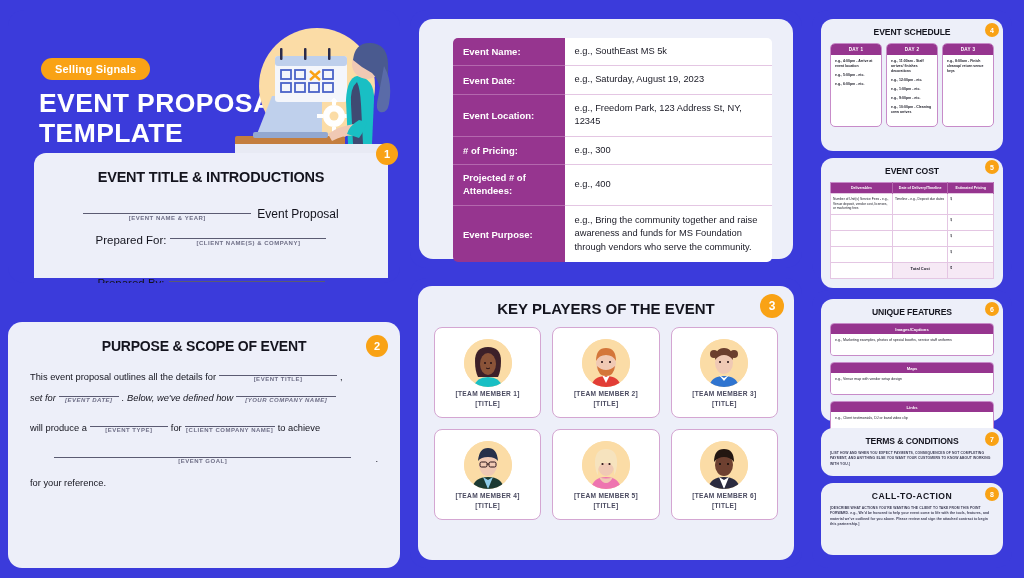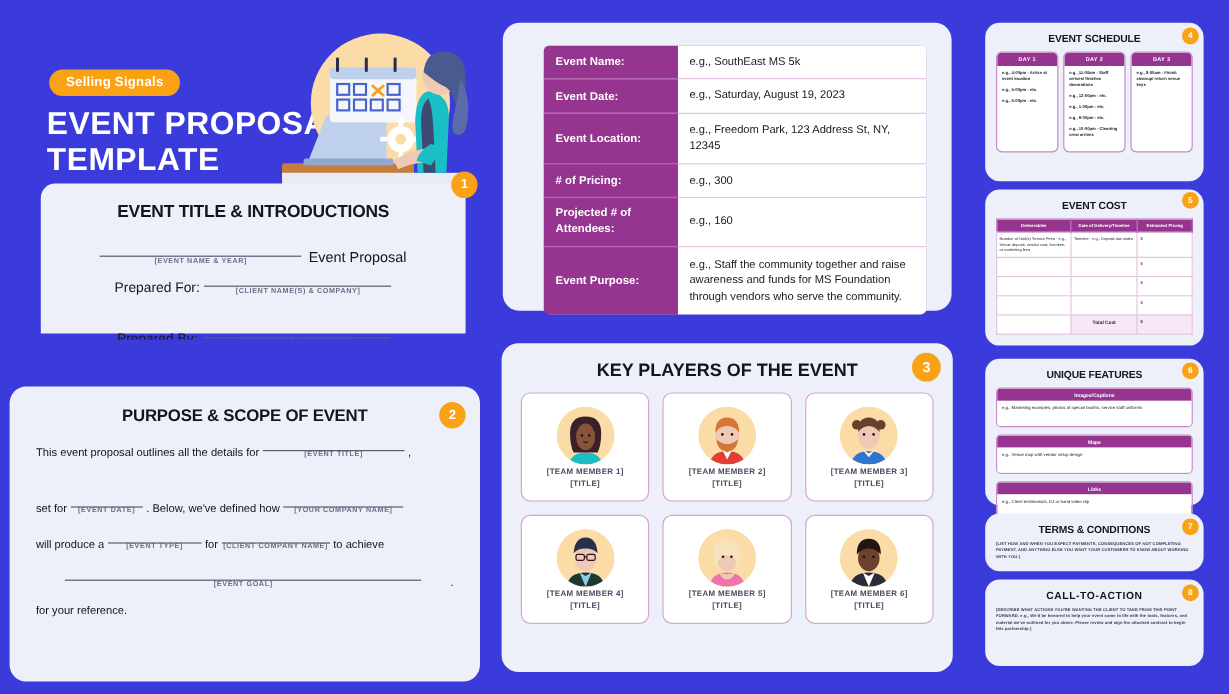--- a/index.html
+++ b/index.html
@@ -214,21 +214,21 @@
 
       <div class="p2line">
         <span>This event proposal outlines all the details for</span>
         <span style="display:inline-flex;flex-direction:column;align-items:center;margin:0 3px;">
           <span class="u" style="width:118px;"></span>
           <span class="hint">[EVENT TITLE]</span>
         </span>
         <span>,</span>
       </div>
 
-      <div class="p2line" style="margin-top:30px;">
+      <div class="p2line" style="margin-top:4px;font-style:italic;">
         <span>set for</span>
         <span style="display:inline-flex;flex-direction:column;align-items:center;margin:0 3px;">
           <span class="u" style="width:60px;"></span>
           <span class="hint">[EVENT DATE]</span>
         </span>
         <span>. Below, we've defined how</span>
         <span style="display:inline-flex;flex-direction:column;align-items:center;margin:0 3px;">
           <span class="u" style="width:100px;"></span>
           <span class="hint">[YOUR COMPANY NAME]</span>
         </span>
@@ -280,25 +280,25 @@
             <tr>
               <td class="k">Event Location:</td>
               <td class="v">e.g., Freedom Park, 123 Address St, NY, 12345</td>
             </tr>
             <tr>
               <td class="k"># of Pricing:</td>
               <td class="v">e.g., 300</td>
             </tr>
             <tr>
               <td class="k" style="line-height:1.35;">Projected # of Attendees:</td>
-              <td class="v">e.g., 160</td>
+              <td class="v">e.g., 400</td>
             </tr>
             <tr>
               <td class="k">Event Purpose:</td>
-              <td class="v" style="padding:8px 10px;">e.g., Staff the community together and raise awareness and funds for MS Foundation through vendors who serve the community.</td>
+              <td class="v" style="padding:8px 10px;">e.g., Bring the community together and raise awareness and funds for MS Foundation through vendors who serve the community.</td>
             </tr>
           </tbody>
         </table>
       </div>
     </div>
 
     <div class="bluecard" style="height:290px;padding:8px;">
       <div class="card kp-card" style="height:100%;">
         <div class="step-badge" style="width:24px;height:24px;font-size:12px;right:10px;top:8px;">3</div>
         <div class="kp-title">KEY PLAYERS OF THE EVENT</div>

